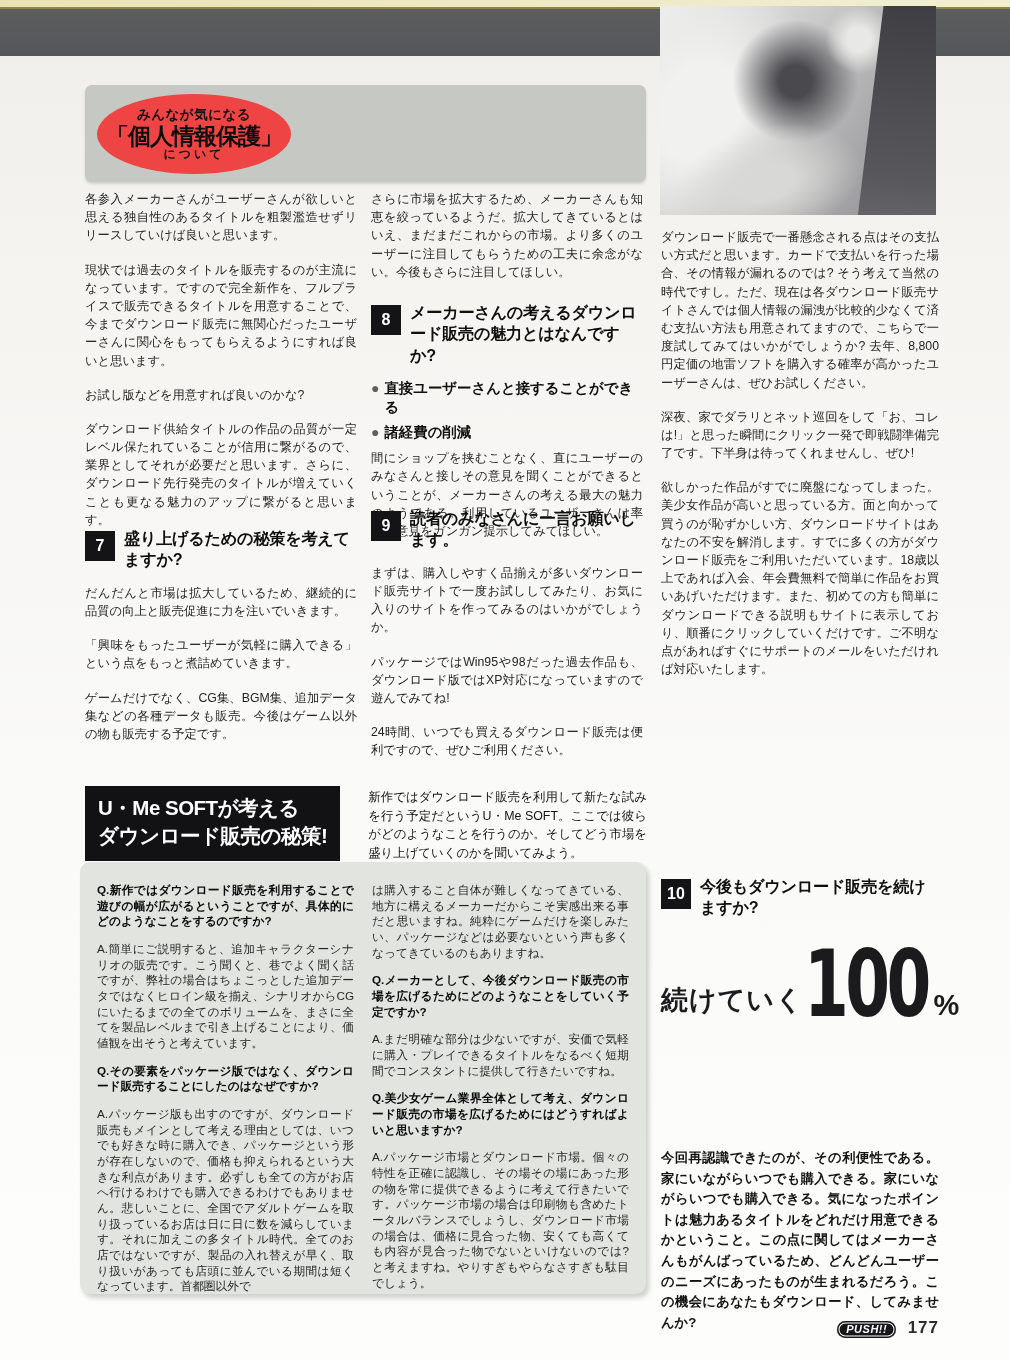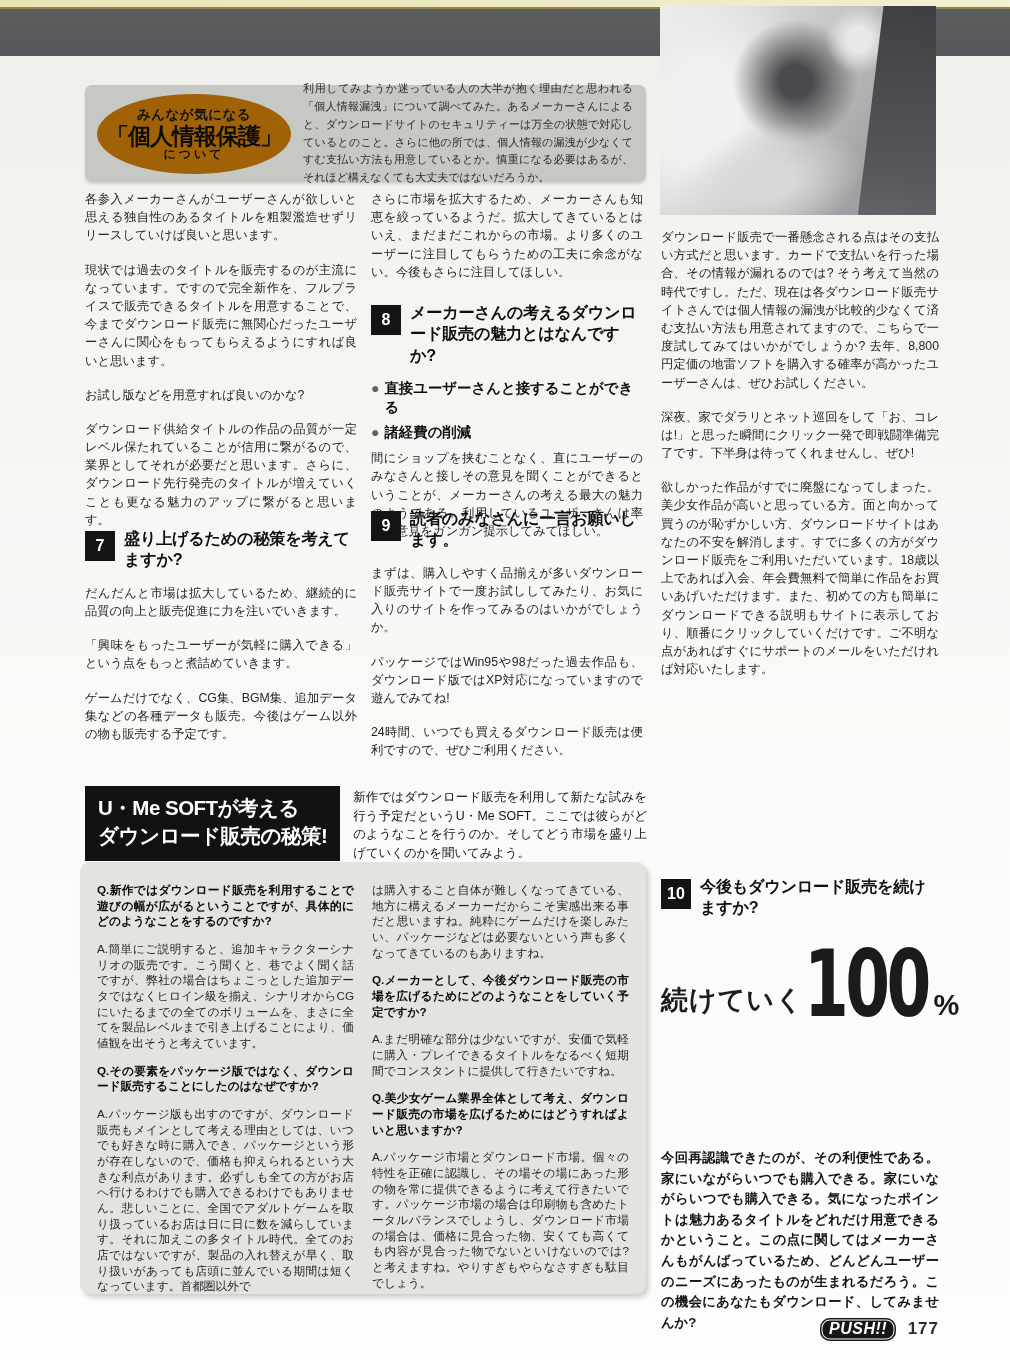--- a/index.html
+++ b/index.html
@@ -18,21 +18,21 @@
     background:linear-gradient(125deg,#ececec 0%,#cfcfcf 35%,#a8a8aa 70%,#8c8c8e 100%);}
   .illus .sh{position:absolute;}
   .sh1{left:-18%;top:-15%;width:72%;height:135%;background:radial-gradient(ellipse at 45% 50%,#f1f1f0 25%,rgba(241,241,240,0) 70%);transform:rotate(24deg);}
   .sh2{right:-6%;top:-5%;width:30%;height:115%;background:linear-gradient(185deg,#3d3d41,#57575c 75%,#6a6a6e);transform:skewX(-7deg);}
   .sh3{left:26%;top:6%;width:46%;height:60%;background:radial-gradient(ellipse,#4a4a4e 18%,rgba(74,74,78,0) 70%);}
   .sh4{right:16%;top:0;width:24%;height:32%;background:radial-gradient(ellipse,#e8e8e6 25%,rgba(232,232,230,0) 72%);}
   .sh5{left:4%;bottom:-12%;width:70%;height:55%;background:radial-gradient(ellipse,#d8d8d6 20%,rgba(216,216,214,0) 70%);transform:rotate(-14deg);}
   
   .infobox{left:85px;top:85px;width:561px;height:97px;background:#c6c8c4;border-radius:7px;
     display:flex;align-items:center;box-shadow:0 2px 3px rgba(0,0,0,0.14);}
-  .ellipse{flex:0 0 auto;width:194px;height:80px;margin-left:12px;background:#a16207;border-radius:50%;
+  .ellipse{flex:0 0 auto;width:194px;height:80px;margin-left:12px;background:#ef4444;border-radius:50%;
     display:flex;flex-direction:column;justify-content:center;align-items:center;text-align:center;}
   .e1{font-size:13.5px;font-weight:bold;color:#111;letter-spacing:0.5px;}
   .e2{font-size:23px;font-weight:bold;color:#0d0d0d;font-family:"DejaVu Serif","Liberation Serif",serif;letter-spacing:-1px;line-height:1.05;}
   .e3{font-size:12px;font-weight:bold;color:#111;font-family:"DejaVu Serif","Liberation Serif",serif;letter-spacing:3px;line-height:1.15;}
   .infobody{font-size:11px;line-height:1.63;margin:0;padding:0 13px 0 12px;color:#2b2b2b;text-align:justify;}
   
   .col{position:absolute;}
   .c1t{left:85px;top:190px;width:272px;}
   .c1b{left:85px;top:528px;width:272px;}
   .c2a{left:371px;top:190px;width:272px;}
@@ -44,21 +44,21 @@
   .bp{font-size:12.3px;line-height:1.48;margin:0 0 16px;text-align:justify;color:#242424;}
   .bp:last-child{margin-bottom:0;}
   
   .qhead{display:flex;align-items:flex-start;gap:9px;margin:0 0 13px;}
   .qbadge{flex:0 0 auto;width:30px;height:30px;margin-top:3px;background:#141416;color:#fff;
     display:flex;align-items:center;justify-content:center;font-size:16px;font-weight:bold;}
   .qtitle{font-size:16.2px;font-weight:bold;line-height:1.32;color:#0f0f0f;letter-spacing:-0.3px;}
   .bullet{display:flex;align-items:baseline;gap:5px;font-size:14.4px;font-weight:bold;color:#101010;margin:3px 0 6px;}
   .bullet .dot{color:#5f5f5f;font-size:14px;}
   
-  .umerow{left:85px;top:786px;width:562px;display:flex;gap:13px;align-items:flex-start;}
+  .umerow{left:85px;top:786px;width:562px;display:flex;gap:28px;align-items:flex-start;}
   .ume-box{background:#121214;color:#fff;font-weight:bold;font-size:20.5px;line-height:1.38;
     padding:8px 13px 10px;white-space:nowrap;letter-spacing:-0.5px;}
   .ume-intro{font-size:12.4px;line-height:1.5;color:#141414;padding-top:2px;text-align:justify;}
   
   .qabox{left:80px;top:862px;width:566px;height:432px;background:#e2e4e0;border-radius:10px;
     box-shadow:3px 4px 5px rgba(0,0,0,0.18);padding:20px 17px;display:flex;gap:18px;overflow:hidden;}
   .qacol{width:50%;}
   .qa-q{font-size:11.7px;font-weight:bold;color:#0a0a0a;line-height:1.34;margin:0 0 12px;text-align:justify;}
   .qa-a{font-size:11.7px;color:#262626;line-height:1.34;margin:0 0 12px;text-align:justify;}
   .qa-a:last-child,.qa-q:last-child{margin-bottom:0;}
@@ -67,21 +67,21 @@
   .stat-label{font-size:27px;font-weight:600;color:#1c1c1e;letter-spacing:1px;line-height:1;padding-bottom:14px;}
   .stat-value{font-size:92px;font-weight:bold;color:#1b1b1e;display:inline-block;width:126px;
     transform:scaleX(0.70);transform-origin:left 85%;letter-spacing:-5px;line-height:0.92;
     font-family:"DejaVu Sans","Liberation Sans",sans-serif;}
   .stat-unit{font-size:29px;font-weight:bold;color:#1b1b1e;line-height:1;padding-bottom:8px;margin-left:4px;}
   .conclusion{font-size:12.3px;line-height:1.5;margin:0;text-align:justify;color:#2a2a2a;}
   .closing{font-size:13.3px;line-height:1.55;font-weight:bold;color:#141414;margin:0;text-align:justify;}
   
   .footer{left:661px;top:1318px;width:278px;text-align:right;}
   .pill{display:inline-block;background:#17171a;color:#fff;border-radius:10px;padding:2px 9px 3px;
-    font-size:16px;font-weight:bold;font-style:italic;letter-spacing:0.5px;box-shadow:inset 0 0 0 1.5px #17171a,inset 0 0 0 2.5px #ffffff;}
+    font-size:11px;font-weight:bold;font-style:italic;letter-spacing:0.5px;box-shadow:inset 0 0 0 1.5px #17171a,inset 0 0 0 2.5px #ffffff;}
   .pnum{font-size:17px;font-weight:bold;color:#2e2e30;margin-left:7px;letter-spacing:1px;}
 </style>
 </head>
 <body>
 
 <div class="page">
 
   <div class="abs strip-top"></div>
   <div class="abs band"></div>
 
@@ -92,21 +92,20 @@
     <div class="sh sh5"></div>
     <div class="sh sh2"></div>
   </div>
 
   <div class="infobox abs">
     <div class="ellipse">
       <div class="e1">みんなが気になる</div>
       <div class="e2">「個人情報保護」</div>
       <div class="e3">について</div>
     </div>
-    <p class="infobody">利用してみようか迷っている人の大半が抱く理由だと思われる「個人情報漏洩」について調べてみた。あるメーカーさんによると、ダウンロードサイトのセキュリティーは万全の状態で対応しているとのこと。さらに他の所では、個人情報の漏洩が少なくてすむ支払い方法も用意しているとか。慎重になる必要はあるが、それほど構えなくても大丈夫ではないだろうか。</p>
   </div>
 
   <div class="col c1t">
     <p class="bp">各参入メーカーさんがユーザーさんが欲しいと思える独自性のあるタイトルを粗製濫造せずリリースしていけば良いと思います。</p>
     <p class="bp">現状では過去のタイトルを販売するのが主流になっています。ですので完全新作を、フルプライスで販売できるタイトルを用意することで、今までダウンロード販売に無関心だったユーザーさんに関心をもってもらえるようにすれば良いと思います。</p>
     <p class="bp">お試し版などを用意すれば良いのかな?</p>
     <p class="bp">ダウンロード供給タイトルの作品の品質が一定レベル保たれていることが信用に繋がるので、業界としてそれが必要だと思います。さらに、ダウンロード先行発売のタイトルが増えていくことも更なる魅力のアップに繋がると思います。</p>
   </div>
 
   <div class="col c1b">

